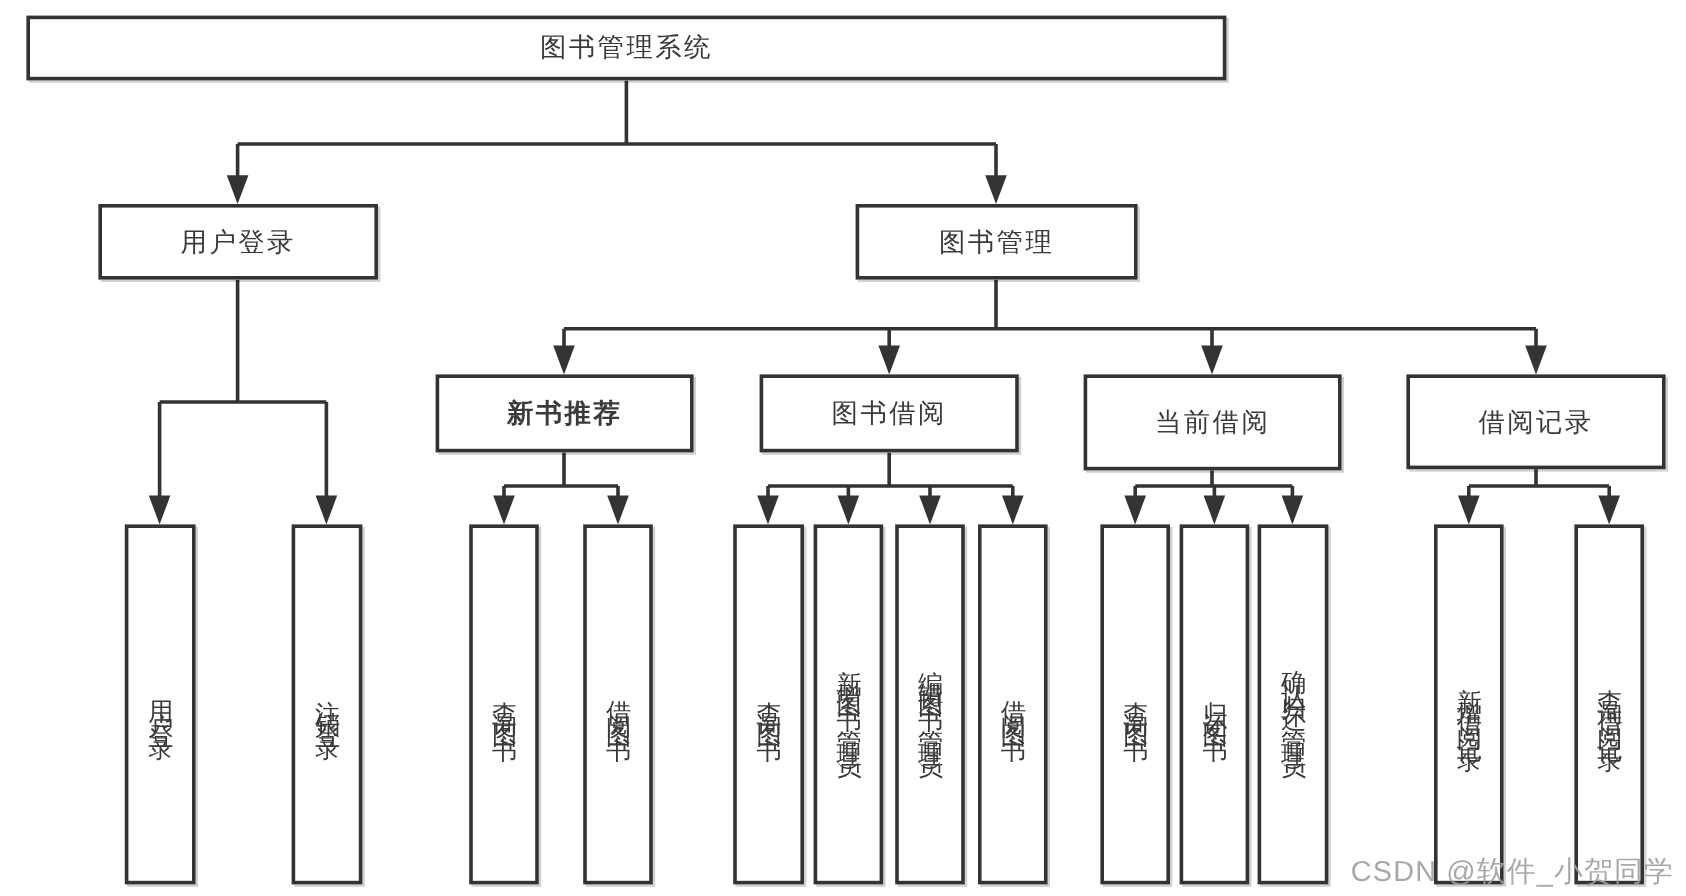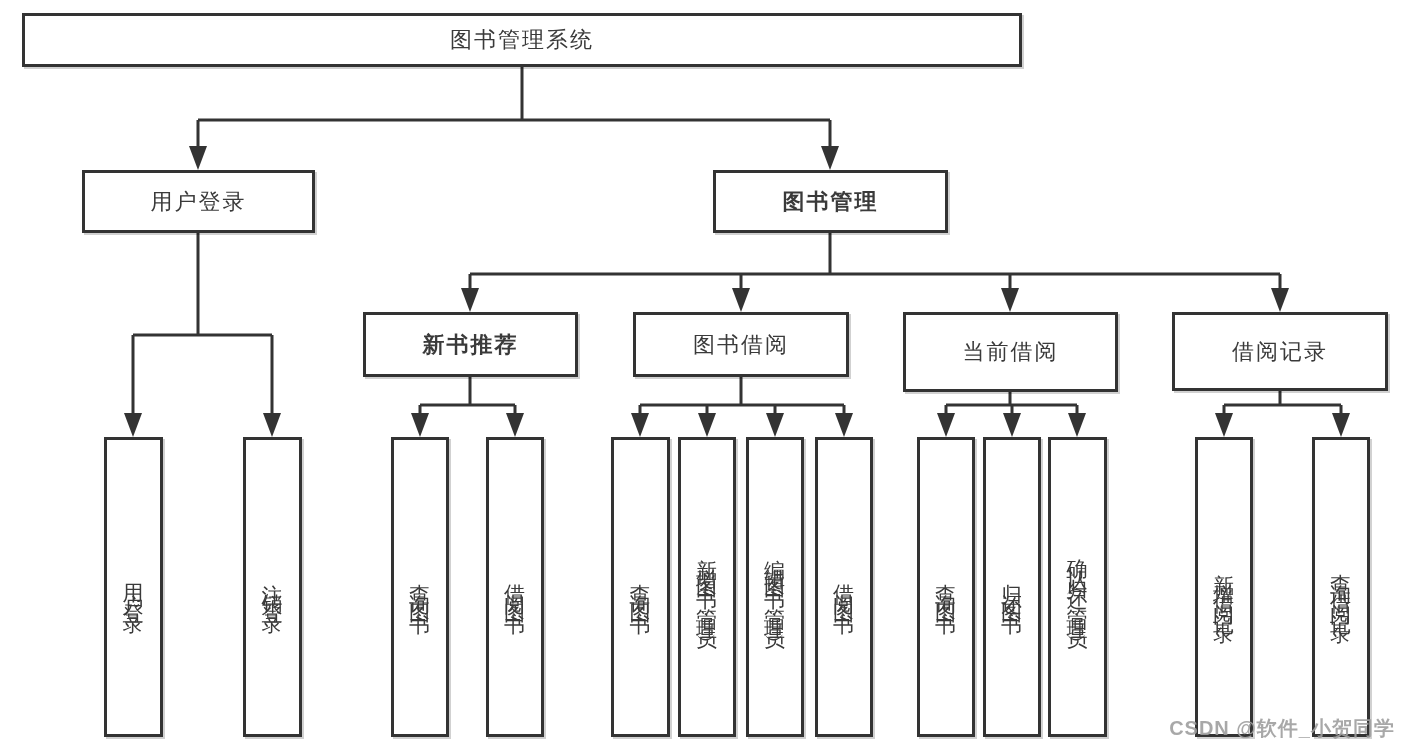--- a/index.html
+++ b/index.html
@@ -40,26 +40,25 @@
     text-orientation: mixed;
     letter-spacing: 10px;
     font-size: 21px;
     line-height: 1;
     white-space: nowrap;
   }
   .watermark {
     position: absolute;
     right: 10px;
     bottom: 5px;
-    font-size: 20px;
+    font-size: 24px;
     letter-spacing: 1px;
     color: rgba(158,158,158,0.9);
     z-index: 10;
     white-space: nowrap;
-    font-weight: bold;
   }
 </style>
 </head>
 <body>
 
 <div class="canvas">
 
   <svg class="connectors" width="1405" height="747" viewBox="0 0 1405 747">
     <g stroke="#333333" stroke-width="3" fill="none">
       <path d="M522 67 V120 M198 120 H830 M198 120 V152 M830 120 V152"></path>
@@ -93,21 +92,21 @@
     </g>
   </svg>
 
   <div class="node" style="left:22px; top:13px; width:1000px; height:54px;">
     <span>图书管理系统</span>
   </div>
 
   <div class="node" style="left:82px; top:170px; width:233px; height:63px;">
     <span>用户登录</span>
   </div>
-  <div class="node" style="left:713px; top:170px; width:235px; height:63px;font-weight:bold;">
+  <div class="node" style="left:713px; top:170px; width:235px; height:63px;">
     <span>图书管理</span>
   </div>
 
   <div class="node" style="left:363px; top:312px; width:215px; height:65px;font-weight:bold;">
     <span>新书推荐</span>
   </div>
   <div class="node" style="left:633px; top:312px; width:216px; height:65px;text-align:center;">
     <span>图书借阅</span>
   </div>
   <div class="node" style="left:903px; top:312px; width:215px; height:80px;">

